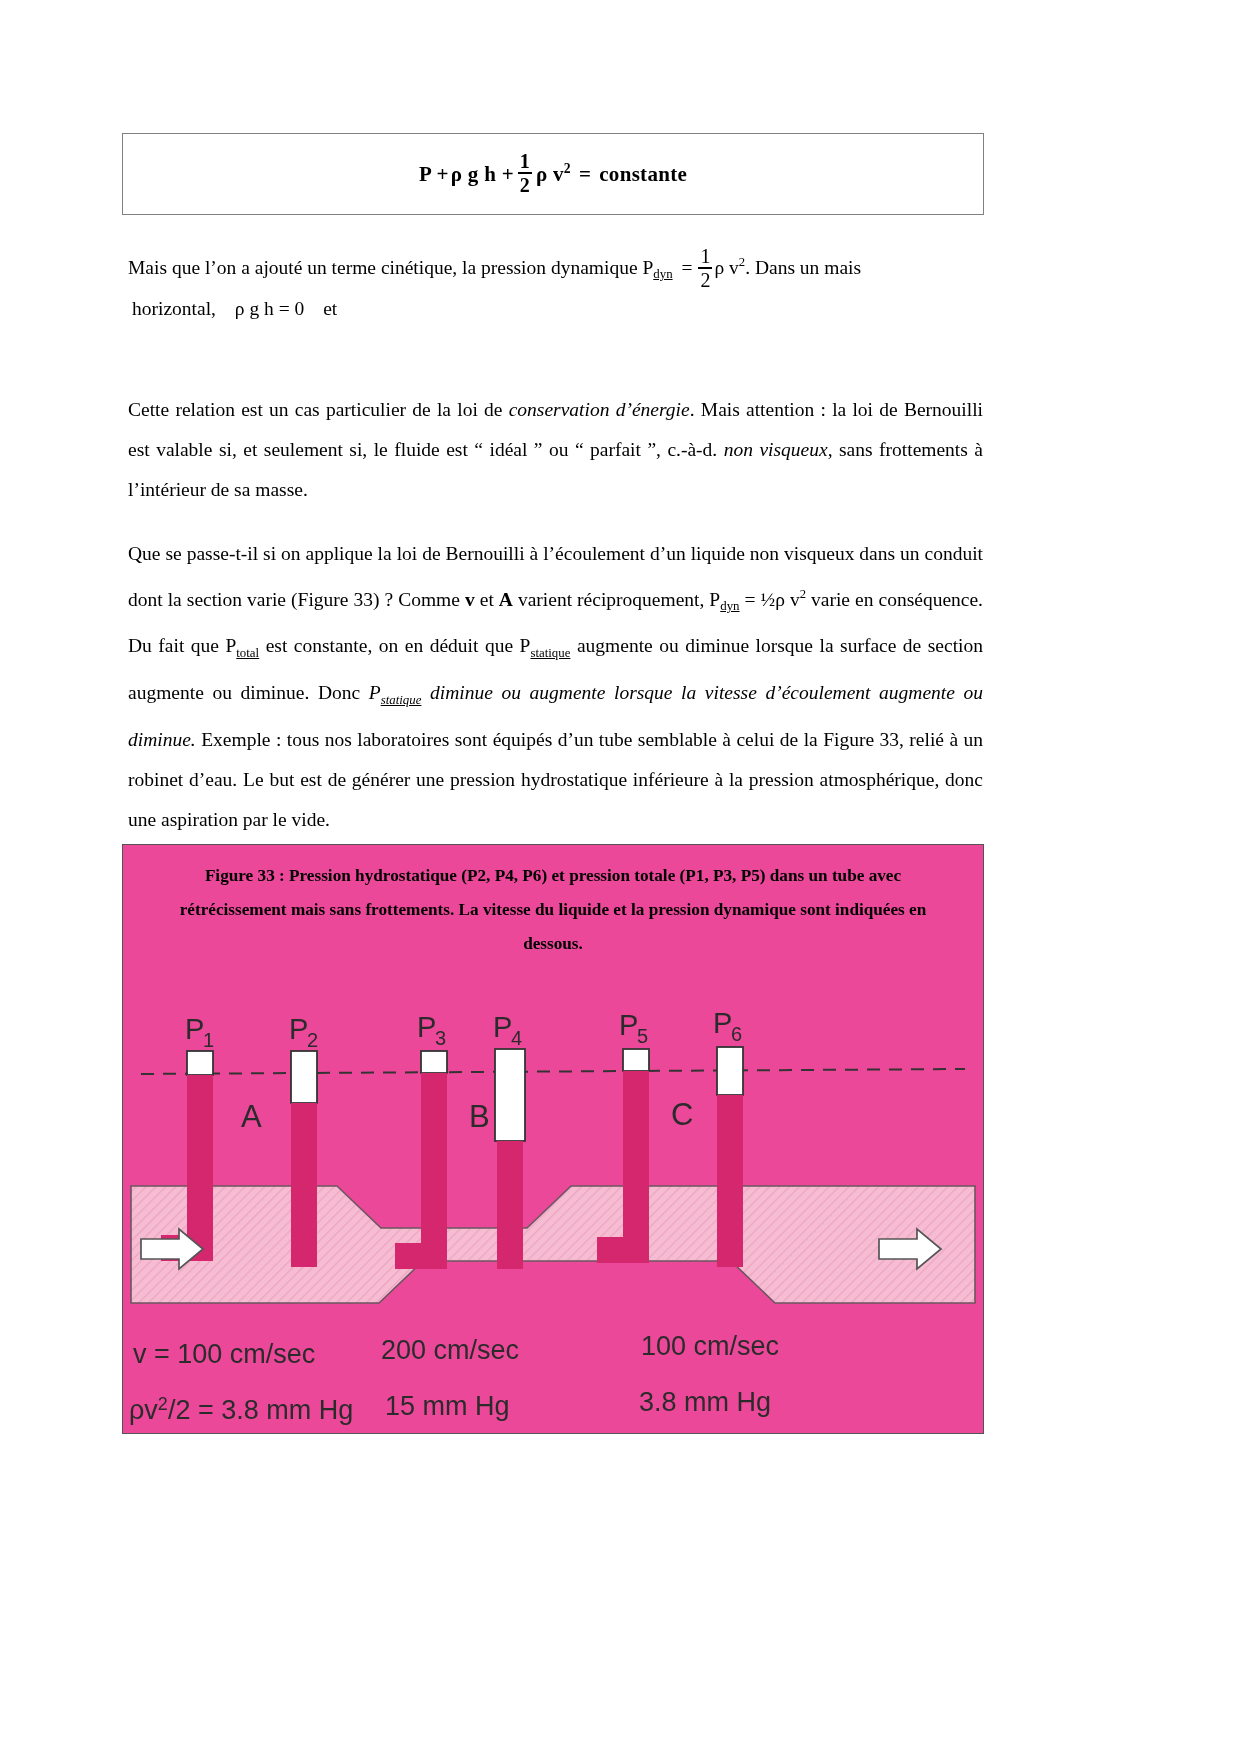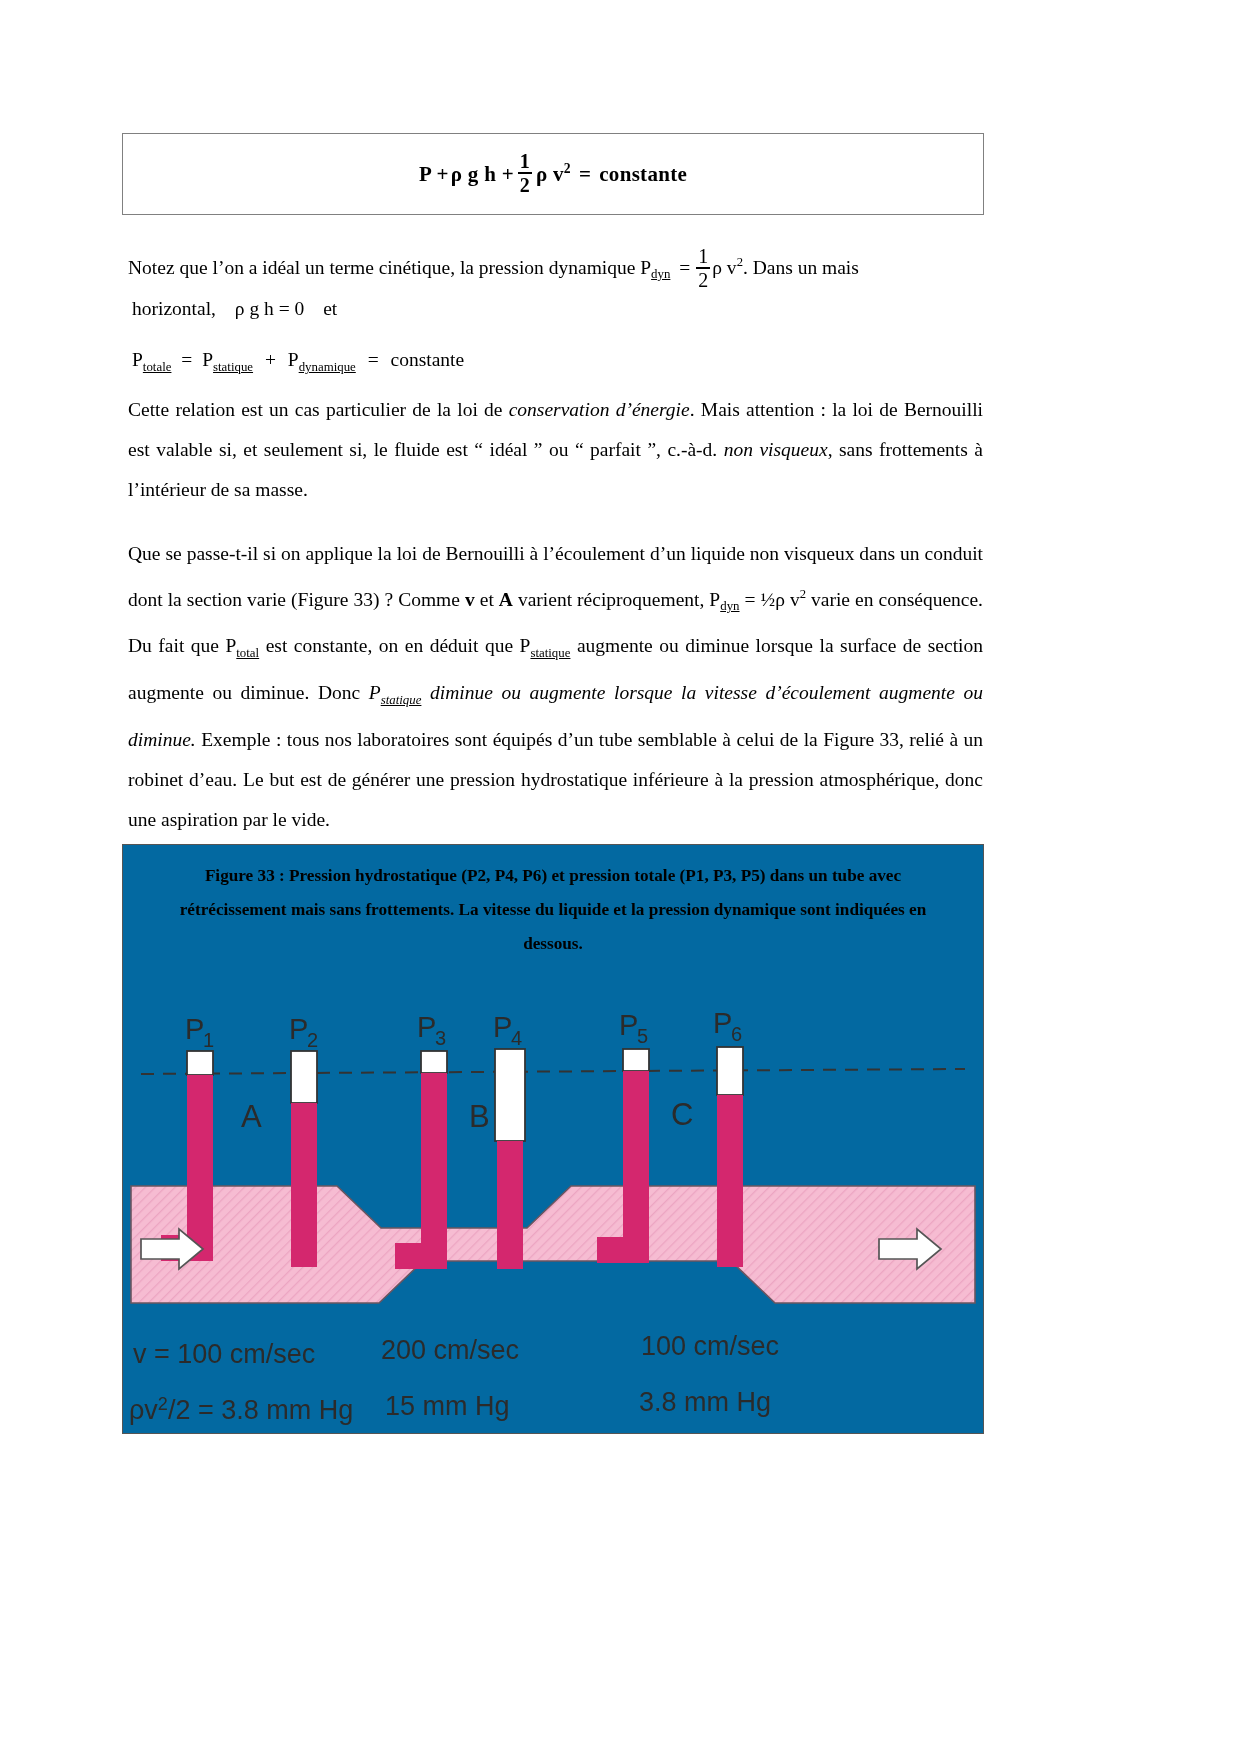--- a/index.html
+++ b/index.html
@@ -81,21 +81,21 @@
 
   
   .figure-box {
     position: absolute;
     left: 122px;
     top: 844px;
     width: 862px;
     height: 590px;
     border: 1.5px solid #555555;
     box-sizing: border-box;
-    background: #0369a1;
+    background: #ec4899;
   }
   .fig-caption {
     font-weight: bold;
     font-size: 17.2px;
     line-height: 34px;
     text-align: center;
     padding: 14px 48px 0 48px;
   }
   .fig-art {
     position: absolute;
@@ -120,43 +120,34 @@
         <span class="bar"></span>
         <span class="den">2</span>
       </span>
       <span><span>ρ v</span><sup class="exp">2</sup></span>
       <span style="margin:0 6px;">=</span>
       <span>constante</span>
     </div>
   </div>
 
   <div class="para" style="top:232px; line-height:60px;">
-    <span>Notez que l’on a idéal un terme cinétique, la pression dynamique P</span><sub class="sb">dyn</sub>
+    <span>Mais que l’on a ajouté un terme cinétique, la pression dynamique P</span><sub class="sb">dyn</sub>
     <span style="margin:0 4px;">=</span><span class="frac">
         <span class="num">1</span>
         <span class="bar"></span>
         <span class="den">2</span>
       </span><span>ρ v</span><sup class="exp">2</sup><span>. Dans un mais</span>
   </div>
 
   <div class="eqline" style="top:294px;">
     <span>horizontal,</span>
     <span style="margin-left:14px;">ρ g h = 0</span>
     <span style="margin-left:14px;">et</span>
   </div>
 
-  <div class="eqline" style="top:345px;">
-    <span>P</span><sub class="sb">totale</sub>
-    <span style="margin:0 5px;">=</span>
-    <span>P</span><sub class="sb">statique</sub>
-    <span style="margin:0 7px;">+</span>
-    <span>P</span><sub class="sb">dynamique</sub>
-    <span style="margin:0 7px;">=</span>
-    <span>constante</span>
-  </div>
 
   <div class="para" style="top:390px;">
     <span>Cette relation est un cas particulier de la loi de </span><span class="italic">conservation d’énergie</span><span>. Mais attention : la loi de Bernouilli est valable si, et seulement si, le fluide est “ idéal ” ou “ parfait ”, c.-à-d. </span><span class="italic">non visqueux</span><span>, sans frottements à l’intérieur de sa masse.</span>
   </div>
 
   <div class="para" style="top:534px;">
     <span>Que se passe-t-il si on applique la loi de Bernouilli à l’écoulement d’un liquide non visqueux dans un conduit dont la section varie (Figure 33) ? Comme </span><span class="bold">v</span><span> et </span><span class="bold">A</span><span> varient réciproquement, P</span><sub class="sb">dyn</sub><span> = ½ρ v</span><sup class="exp">2</sup><span> varie en conséquence. Du fait que P</span><sub class="sb">total</sub><span> est constante, on en déduit que P</span><sub class="sb">statique</sub><span> augmente ou diminue lorsque la surface de section augmente ou diminue. Donc </span><span class="italic"><span>P</span><sub class="sb">statique</sub><span> diminue ou augmente lorsque la vitesse d’écoulement augmente ou diminue.</span></span><span> Exemple : tous nos laboratoires sont équipés d’un tube semblable à celui de la Figure 33, relié à un robinet d’eau. Le but est de générer une pression hydrostatique inférieure à la pression atmosphérique, donc une aspiration par le vide.</span>
   </div>
 
   <div class="figure-box">

